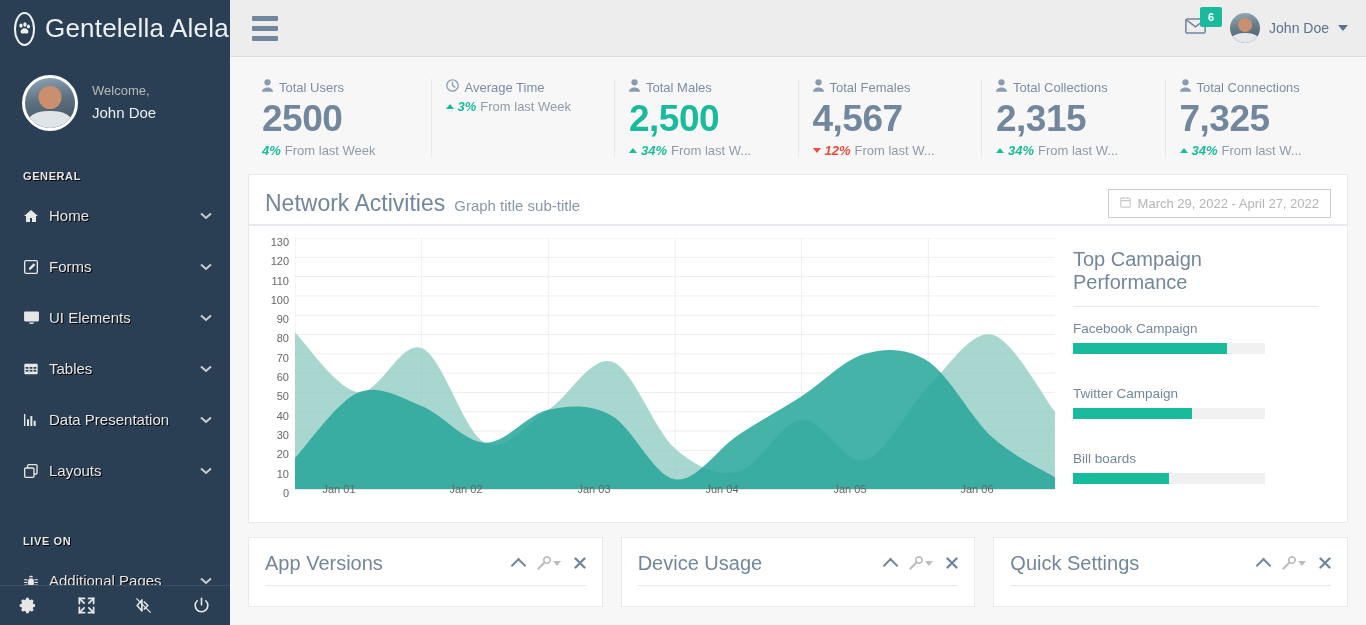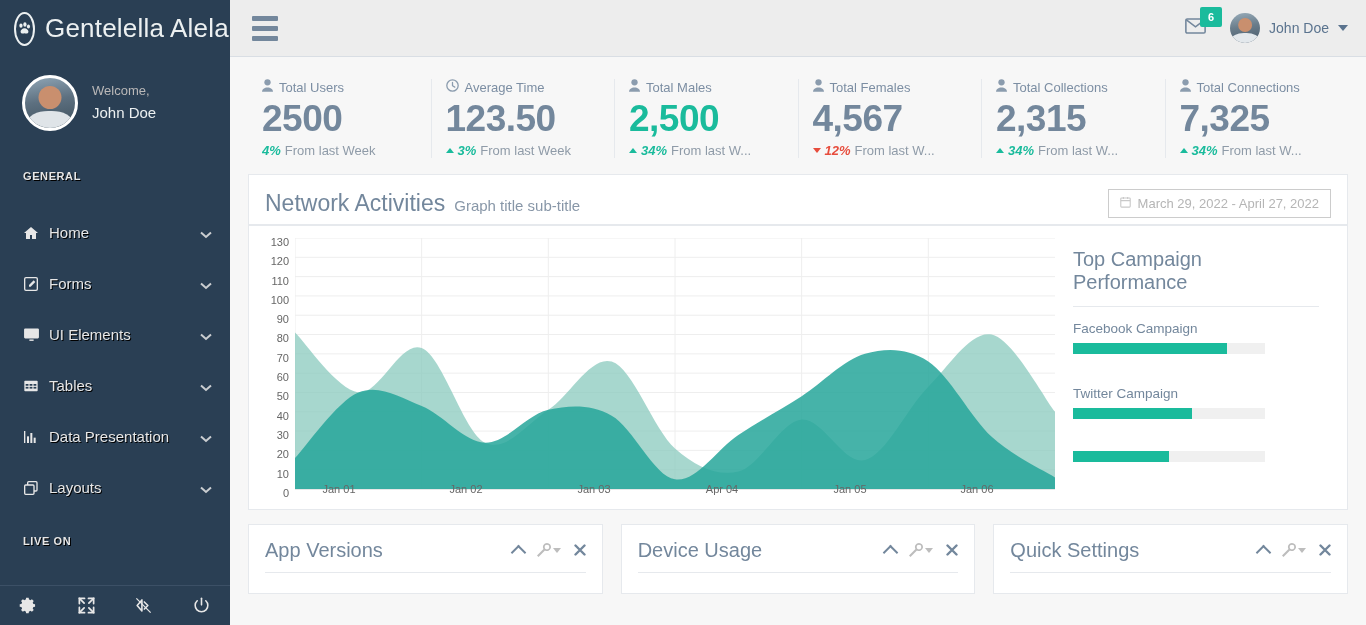--- a/index.html
+++ b/index.html
@@ -56,21 +56,21 @@
   .profile-welcome { color: #BAB8B8; font-size: 13px; }
   .profile-name { color: #ECF0F1; font-size: 15px; }
 
   .menu-section-title {
     color: #E7E7E7; font-size: 11px; font-weight: bold;
     letter-spacing: .6px; padding: 0 0 0 23px;
     margin-top: 39px; margin-bottom: 8px;
     text-shadow: 1px 1px #000;
   }
   .menu-item {
-    display: flex; align-items: flex-end;
+    display: flex; align-items: center;
     height: 51px; padding: 0 18px 0 23px;
     color: #E7E7E7; font-size: 15px; cursor: pointer;
     text-shadow: 1px 1px #000;
   }
   .menu-item .mi-icon {
     width: 26px; flex: none; font-size: 15px;
     display: flex; align-items: center;
   }
   .menu-item .mi-label { flex: 1; }
   .menu-item .mi-caret { font-size: 11px; opacity: .85; }
@@ -491,21 +491,20 @@
         <div class="tile">
           <div class="tile-head">
             <span class="tile-icon">
               <svg width="13" height="13" viewBox="0 0 16 16" fill="none" stroke="#8b9cae" stroke-width="1.6">
                   <circle cx="8" cy="8" r="7"></circle>
                   <path d="M8 4.2V8.3l2.8 1.7" stroke-linecap="round"></path>
                 </svg>
             </span>
             <span>Average Time</span>
           </div>
-          <div class="tile-count">123.50</div>
           <div class="tile-sub">
             <span class="arrow-up"></span>
             <span class="pct up">3%</span>
             <span>From last Week</span>
           </div>
         </div>
 
         <div class="tile">
           <div class="tile-head">
             <span class="tile-icon">
@@ -643,21 +642,21 @@
                 <g id="series-areas">
                     <path d="M0,94.6076923076923 C10.555555555555555,104.58333333333333 42.222222222222214,151.88717948717948 63.33333333333333,154.46153846153845 C84.44444444444444,157.03589743589743 105.55555555555554,101.6871794871795 126.66666666666666,110.05384615384617 C147.77777777777777,118.42051282051283 168.88888888888889,194.36410256410255 190,204.66153846153844 C211.11111111111111,214.95897435897433 232.2222222222222,185.35384615384618 253.33333333333331,171.83846153846156 C274.44444444444446,158.32307692307694 295.55555555555554,117.13333333333334 316.6666666666667,123.56923076923077 C337.7777777777778,130.0051282051282 358.8888888888889,192.11153846153846 380,210.45384615384614 C401.1111111111111,228.79615384615383 422.2222222222223,238.45 443.33333333333337,233.62307692307692 C464.44444444444446,228.79615384615386 485.55555555555554,183.4230769230769 506.66666666666663,181.4923076923077 C527.7777777777777,179.56153846153848 548.8888888888889,227.50897435897437 570,222.03846153846155 C591.1111111111111,216.56794871794872 612.2222222222223,169.58589743589744 633.3333333333334,148.66923076923075 C654.4444444444445,127.75256410256408 675.5555555555555,92.35512820512818 696.6666666666666,96.53846153846152 C717.7777777777777,100.72179487179486 749.4444444444445,160.8974358974359 760,173.76923076923077 L760,251 L0,251 Z" fill="#89C9BE" fill-opacity="0.75"></path>
                     <path d="M0,220.1076923076923 C10.555555555555555,209.16666666666666 42.222222222222214,163.14999999999998 63.33333333333333,154.46153846153845 C84.44444444444444,145.77307692307693 105.55555555555554,159.6102564102564 126.66666666666666,167.97692307692307 C147.77777777777777,176.34358974358975 168.88888888888889,204.01794871794868 190,204.66153846153844 C211.11111111111111,205.3051282051282 232.2222222222222,176.34358974358975 253.33333333333331,171.83846153846156 C274.44444444444446,167.33333333333337 295.55555555555554,166.04615384615386 316.6666666666667,177.63076923076923 C337.7777777777778,189.2153846153846 358.8888888888889,238.12820512820514 380,241.34615384615384 C401.1111111111111,244.56410256410254 422.2222222222223,210.77564102564102 443.33333333333337,196.93846153846152 C464.44444444444446,183.10128205128203 485.55555555555554,171.83846153846153 506.66666666666663,158.3230769230769 C527.7777777777777,144.8076923076923 548.8888888888889,121.63846153846153 570,115.84615384615384 C591.1111111111111,110.05384615384615 612.2222222222223,109.73205128205129 633.3333333333334,123.56923076923077 C654.4444444444445,137.40641025641025 675.5555555555555,179.56153846153845 696.6666666666666,198.86923076923077 C717.7777777777777,218.1769230769231 749.4444444444445,232.65769230769232 760,239.41538461538462 L760,251 L0,251 Z" fill="#26A69A" fill-opacity="0.85"></path>
                   </g>
               </svg>
 
               <div class="xlabels">
                 <div class="xlabel" style="left:76px">Jan 01</div>
                 <div class="xlabel" style="left:203px">Jan 02</div>
                 <div class="xlabel" style="left:331px">Jan 03</div>
-                <div class="xlabel" style="left:459px">Apr 04</div>
+                <div class="xlabel" style="left:459px">Jun 04</div>
                 <div class="xlabel" style="left:587px">Jan 05</div>
                 <div class="xlabel" style="left:714px">Jan 06</div>
               </div>
             </div>
           </div>
 
           <div class="camp-col">
             <div class="camp-title">Top Campaign Performance</div>
 
             <div class="camp-item">
@@ -669,20 +668,21 @@
 
             <div class="camp-item">
               <div class="camp-label">Twitter Campaign</div>
               <div class="progress">
                 <div class="progress-bar" style="width: 62%; background: rgb(26, 187, 156);"></div>
               </div>
             </div>
 
 
             <div class="camp-item">
+              <div class="camp-label">Bill boards</div>
               <div class="progress">
                 <div class="progress-bar" style="width: 50%; background: rgb(26, 187, 156);"></div>
               </div>
             </div>
           </div>
         </div>
       </div>
 
       <div class="bottom-row">
 

